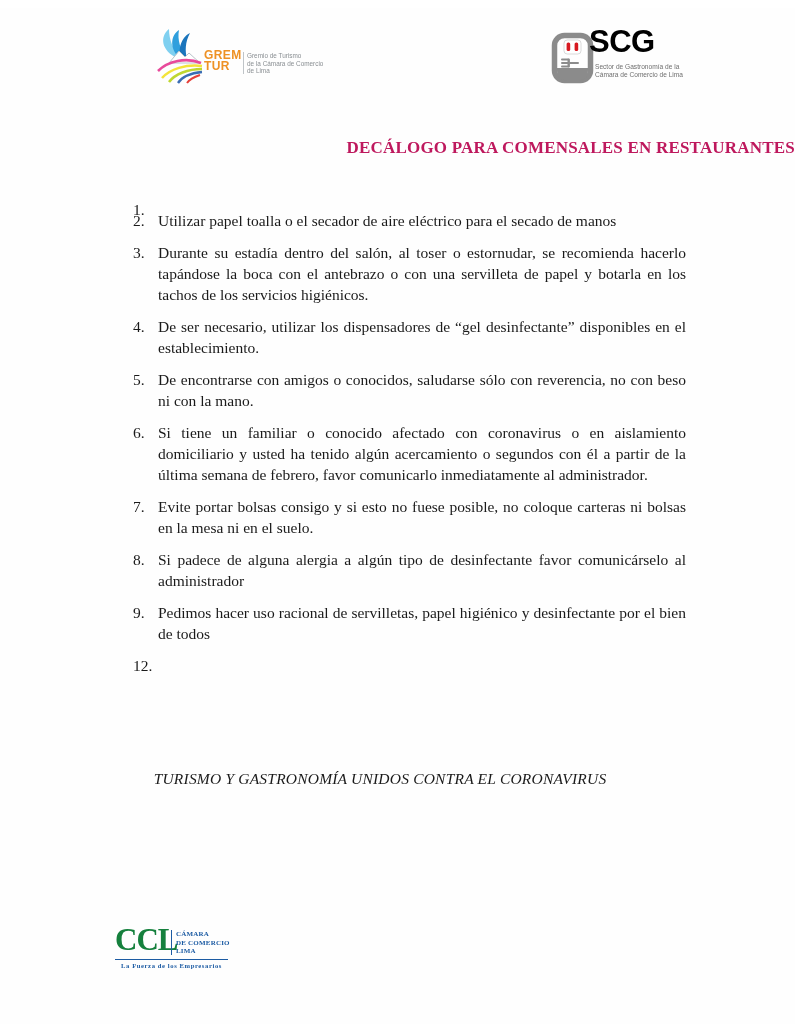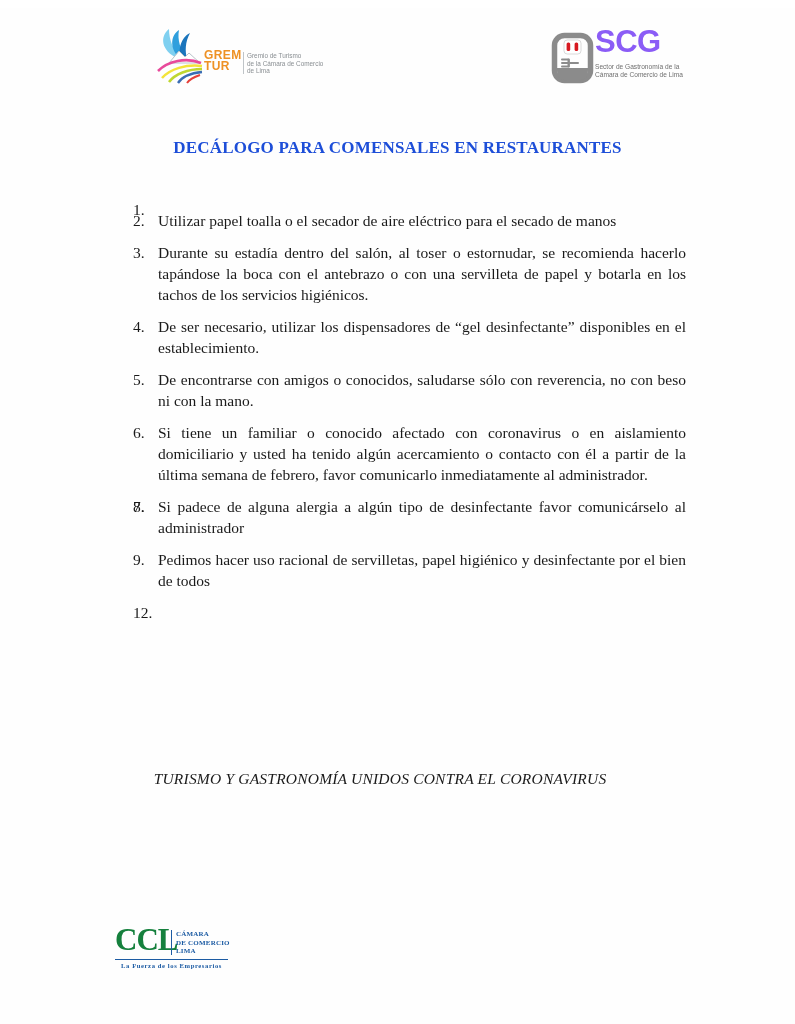--- a/index.html
+++ b/index.html
@@ -42,46 +42,46 @@
     white-space: nowrap;
   }
 
   .scg {
     position: absolute;
     left: 551px; top: 23px;
     width: 170px; height: 58px;
   }
   .scg-icon { position: absolute; left: 0; top: 1px; }
   .scg-name {
-    position: absolute; left: 44px; top: -7px;
+    position: absolute; left: 38px; top: -7px;
     font-family: "Liberation Sans", sans-serif;
     font-weight: bold;
     font-size: 31px; line-height: 36px;
     letter-spacing: -0.5px;
-    color: #8b5cf6;
+    color: #000000;
   }
   .scg-tagline {
     position: absolute; left: 44px; top: 32px;
     font-family: "Liberation Sans", sans-serif;
     font-size: 6.6px; line-height: 7.8px;
     color: #6f6f6f;
     white-space: nowrap;
   }
 
   
   .doc-title {
     position: absolute;
     left: 0; top: 130px;
     width: 795px;
-    text-align: center;
+    text-align: right;
     font-family: "Liberation Serif", serif;
     font-weight: bold;
     font-size: 17px;
     letter-spacing: 0.2px;
-    color: #1d4ed8;
+    color: #be185d;
   }
 
   
   ol.decalogo {
     position: absolute;
     left: 133px; top: 191px;
     width: 553px;
     list-style: none;
   }
   ol.decalogo li {
@@ -208,22 +208,22 @@
   </div>
 
   <h1 class="doc-title">DECÁLOGO PARA COMENSALES EN RESTAURANTES</h1>
 
   <ol class="decalogo">
     <li><span class="num">1.</span></li>
     <li><span class="num">2.</span><span class="txt">Utilizar papel toalla o el secador de aire eléctrico para el secado de manos</span></li>
     <li><span class="num">3.</span><span class="txt">Durante su estadía dentro del salón, al toser o estornudar, se recomienda hacerlo tapándose la boca con el antebrazo o con una servilleta de papel y botarla en los tachos de los servicios higiénicos.</span></li>
     <li><span class="num">4.</span><span class="txt">De ser necesario, utilizar los dispensadores de “gel desinfectante” disponibles en el establecimiento.</span></li>
     <li><span class="num">5.</span><span class="txt">De encontrarse con amigos o conocidos, saludarse sólo con reverencia, no con beso ni con la mano.</span></li>
-    <li><span class="num">6.</span><span class="txt">Si tiene un familiar o conocido afectado con coronavirus o en aislamiento domiciliario y usted ha tenido algún acercamiento o contacto con él a partir de la última semana de febrero, favor comunicarlo inmediatamente al administrador.</span></li>
-    <li><span class="num">7.</span></li>
+    <li><span class="num">6.</span><span class="txt">Si tiene un familiar o conocido afectado con coronavirus o en aislamiento domiciliario y usted ha tenido algún acercamiento o segundos con él a partir de la última semana de febrero, favor comunicarlo inmediatamente al administrador.</span></li>
+    <li><span class="num">7.</span><span class="txt">Evite portar bolsas consigo y si esto no fuese posible, no coloque carteras ni bolsas en la mesa ni en el suelo.</span></li>
     <li><span class="num">8.</span><span class="txt">Si padece de alguna alergia a algún tipo de desinfectante favor comunicárselo al administrador</span></li>
     <li><span class="num">9.</span><span class="txt">Pedimos hacer uso racional de servilletas, papel higiénico y desinfectante por el bien de todos</span></li>
     <li><span class="num">12.</span></li>
   </ol>
 
   <div class="motto">TURISMO Y GASTRONOMÍA UNIDOS CONTRA EL CORONAVIRUS</div>
 
   <div class="ccl">
     <span class="ccl-acronym">CCL</span>
     <span class="ccl-divider"></span>

